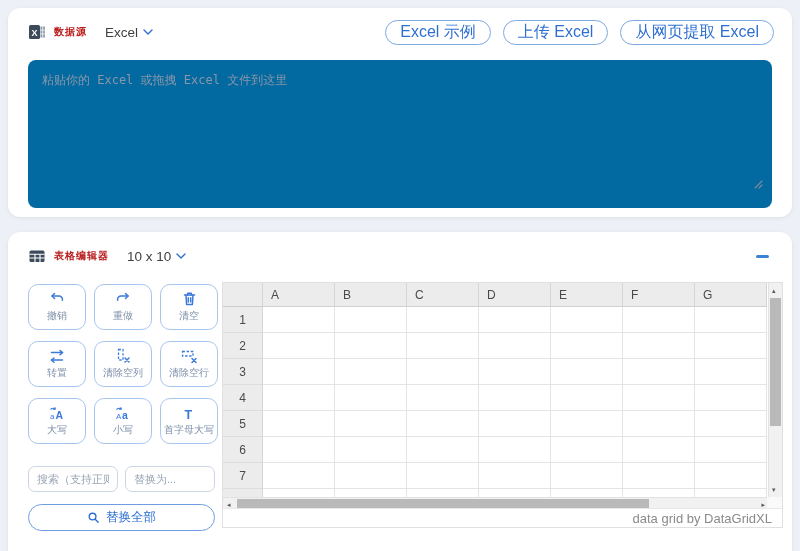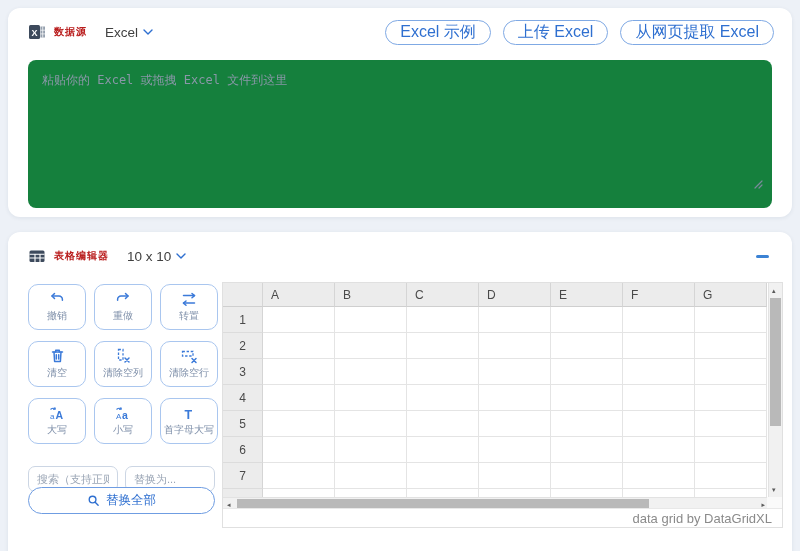--- a/index.html
+++ b/index.html
@@ -30,21 +30,21 @@
   }
   .header-actions { display:flex; gap:12px; }
   .btn-pill {
     height:25px; padding:0 14px; border:1px solid #7fa9e4; border-radius:13px;
     background:#fff; color:#2e6fd0; font-size:16px; font-family:inherit;
     display:flex; align-items:center; cursor:pointer;
   }
 
   .paste-area {
     position:absolute; left:20px; top:52px; width:744px; height:148px;
-    box-sizing:border-box; background:#15803d; border:none; border-radius:8px;
+    box-sizing:border-box; background:#0369a1; border:none; border-radius:8px;
     padding:12px 14px; font-family:"DejaVu Sans Mono", monospace;
     font-size:12px; color:#cdd6e1; resize:none; outline:none; display:block;
   }
   .paste-area::placeholder { color:#8a97a8; }
   .resize-grip { position:absolute; left:744px; top:168px; pointer-events:none; }
 
   .collapse-btn {
     width:24px; height:24px; background:none; border:none; cursor:pointer;
     display:flex; align-items:center; justify-content:center;
   }
@@ -65,21 +65,21 @@
 
   .findrow { position:absolute; left:20px; top:234px; display:flex; gap:7px; }
   .find-input {
     width:90px; height:26px; box-sizing:border-box; border:1px solid #ccd6e4;
     border-radius:7px; padding:0 8px; font-size:11px; font-family:inherit; color:#333;
     outline:none; background:#fff;
   }
   .find-input::placeholder { color:#9aa5b5; }
 
   .replace-all {
-    position:absolute; left:20px; top:255px; width:187px; height:27px;
+    position:absolute; left:20px; top:272px; width:187px; height:27px;
     border:1px solid #6f9de2; border-radius:14px; background:#fff; color:#2e6fd0;
     font-size:12.5px; font-family:inherit; cursor:pointer;
     display:flex; align-items:center; justify-content:center; gap:6px;
   }
 
   .grid-wrap {
     position:absolute; left:214px; top:50px; width:561px; height:246px;
     border:1px solid #e0e0e0; box-sizing:border-box; background:#fff; overflow:hidden;
   }
   .grid-header-row { display:flex; height:24px; }
@@ -212,39 +212,39 @@
         <span class="tool-icon">
           <svg width="16" height="14" viewBox="0 0 16 14">
             <path d="M10.5 1.5 L13 4 L10.5 6.5" fill="none" stroke="#3b7ad9" stroke-width="1.5" stroke-linecap="round" stroke-linejoin="round"></path>
             <path d="M13 4 H6 A3.4 3.4 0 0 0 2.6 7.4 V8.2" fill="none" stroke="#3b7ad9" stroke-width="1.5" stroke-linecap="round" stroke-linejoin="round"></path>
           </svg>
         </span>
         <span class="tool-label">重做</span>
       </button>
       <button class="tool-btn">
         <span class="tool-icon">
+          <svg width="15" height="16" viewBox="0 0 15 16">
+            <path d="M2.5 4 H12.5" fill="none" stroke="#3b7ad9" stroke-width="1.5" stroke-linecap="round" stroke-linejoin="round"></path>
+            <path d="M5.7 4 V2.2 H9.3 V4" fill="none" stroke="#3b7ad9" stroke-width="1.5" stroke-linecap="round" stroke-linejoin="round"></path>
+            <path d="M4 4 L4.6 13.5 H10.4 L11 4" fill="none" stroke="#3b7ad9" stroke-width="1.5" stroke-linecap="round" stroke-linejoin="round"></path>
+            <path d="M6.3 6.8 V11 M8.7 6.8 V11" fill="none" stroke="#3b7ad9" stroke-width="1.5" stroke-linecap="round" stroke-linejoin="round"></path>
+          </svg>
+        </span>
+        <span class="tool-label">清空</span>
+      </button>
+      <button class="tool-btn">
+        <span class="tool-icon">
           <svg width="16" height="15" viewBox="0 0 16 15">
             <path d="M11 1.5 L13.5 3.6 L11 5.7" fill="none" stroke="#3b7ad9" stroke-width="1.5" stroke-linecap="round" stroke-linejoin="round"></path>
             <path d="M13.5 3.6 H2.5" fill="none" stroke="#3b7ad9" stroke-width="1.5" stroke-linecap="round" stroke-linejoin="round"></path>
             <path d="M5 9 L2.5 11.1 L5 13.2" fill="none" stroke="#3b7ad9" stroke-width="1.5" stroke-linecap="round" stroke-linejoin="round"></path>
             <path d="M2.5 11.1 H13.5" fill="none" stroke="#3b7ad9" stroke-width="1.5" stroke-linecap="round" stroke-linejoin="round"></path>
           </svg>
         </span>
         <span class="tool-label">转置</span>
-      </button>
-      <button class="tool-btn">
-        <span class="tool-icon">
-          <svg width="15" height="16" viewBox="0 0 15 16">
-            <path d="M2.5 4 H12.5" fill="none" stroke="#3b7ad9" stroke-width="1.5" stroke-linecap="round" stroke-linejoin="round"></path>
-            <path d="M5.7 4 V2.2 H9.3 V4" fill="none" stroke="#3b7ad9" stroke-width="1.5" stroke-linecap="round" stroke-linejoin="round"></path>
-            <path d="M4 4 L4.6 13.5 H10.4 L11 4" fill="none" stroke="#3b7ad9" stroke-width="1.5" stroke-linecap="round" stroke-linejoin="round"></path>
-            <path d="M6.3 6.8 V11 M8.7 6.8 V11" fill="none" stroke="#3b7ad9" stroke-width="1.5" stroke-linecap="round" stroke-linejoin="round"></path>
-          </svg>
-        </span>
-        <span class="tool-label">清空</span>
       </button>
       <button class="tool-btn">
         <span class="tool-icon">
           <svg width="15" height="16" viewBox="0 0 15 16">
             <rect x="2.5" y="1.5" width="4.5" height="10.5" fill="none" stroke="#3b7ad9" stroke-width="1.3" stroke-dasharray="2.4 1.7"></rect>
             <path d="M9 10 L13 14 M13 10 L9 14" fill="none" stroke="#3b7ad9" stroke-width="1.5" stroke-linecap="round" stroke-linejoin="round"></path>
           </svg>
         </span>
         <span class="tool-label">清除空列</span>
       </button>

